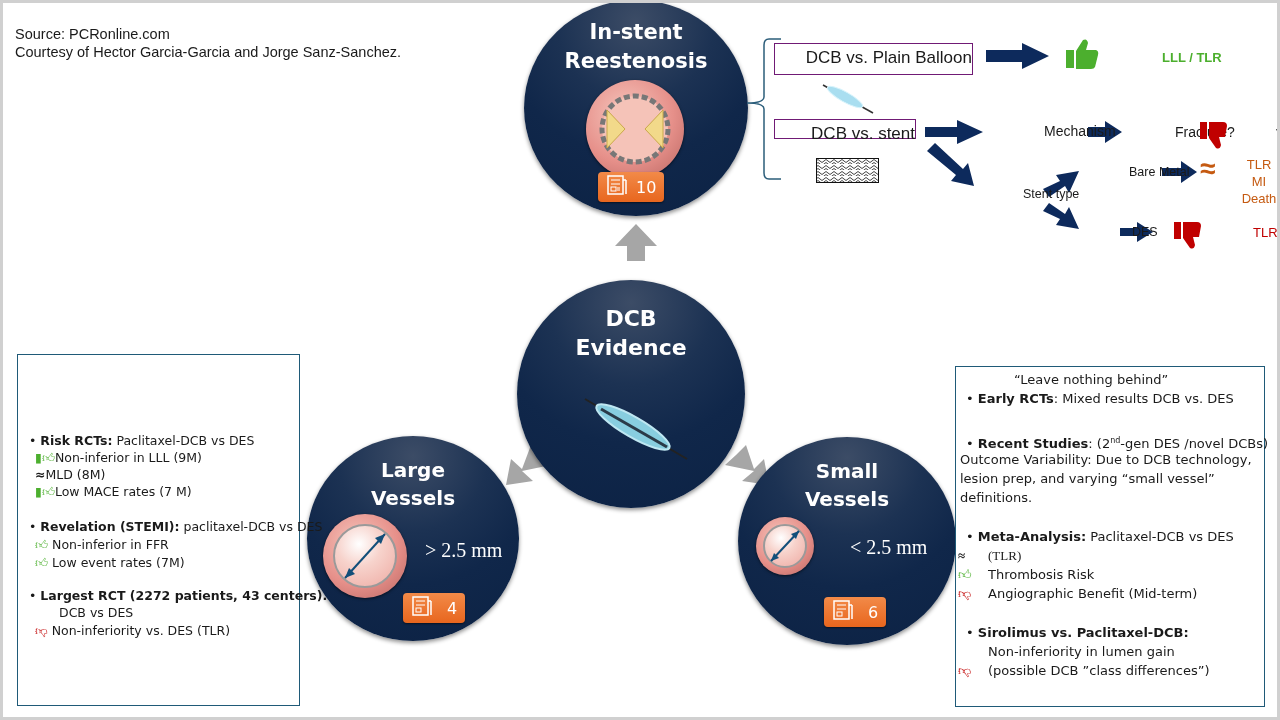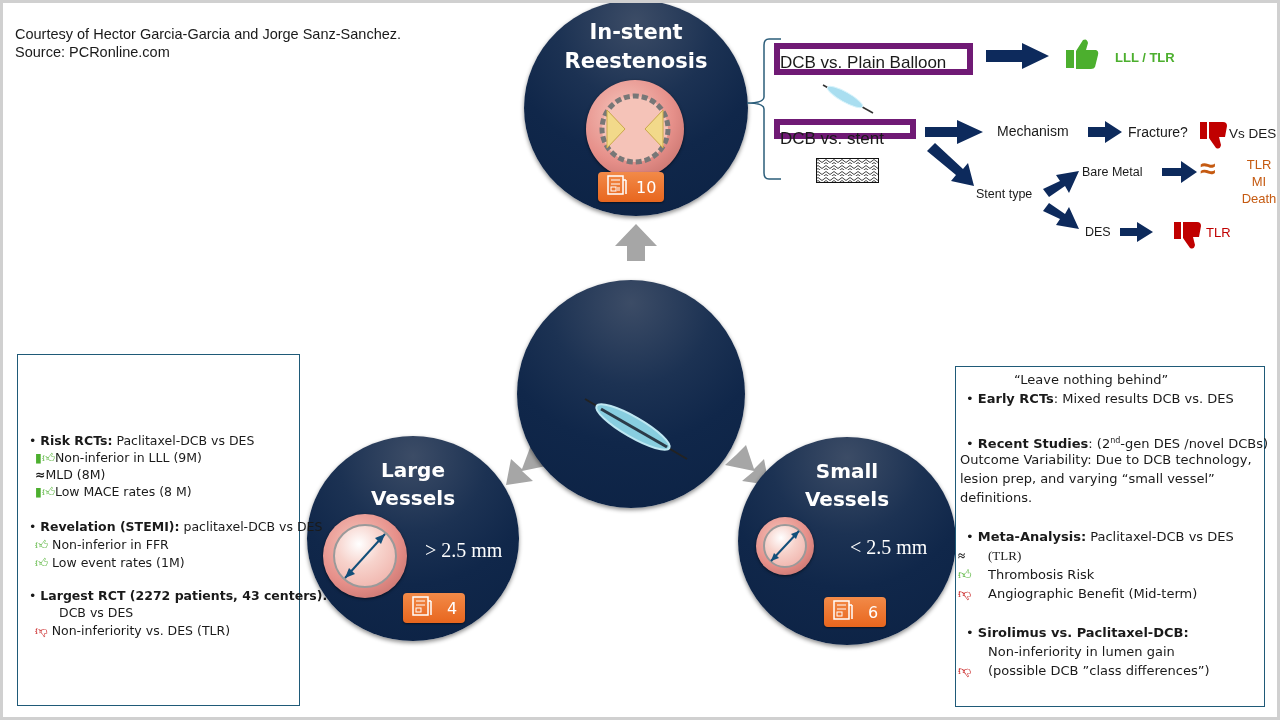--- a/index.html
+++ b/index.html
@@ -24,38 +24,38 @@
       background: radial-gradient(circle at 40% 35%, #f6c6bd 0%, #e6908a 55%, #b96560 100%);
       box-shadow: 0 1px 3px rgba(0,0,0,0.6);
     }
     .vessel-inner {
       position: absolute; border-radius: 50%;
       background: radial-gradient(circle at 40% 30%, #ffffff 0%, #f7d3cc 40%, #eeaaa2 100%);
       border: 2px solid #9a9a9a;
     }
     .measure { position: absolute; color: #ffffff; font-family: "Liberation Serif", serif; font-size: 20px; }
     .box { position: absolute; border: 1px solid #1f5a78; background: #fff; }
-    .flow-box { position: absolute; border: 6px solid #701a75; background: #fff; font-size: 17px; color: #1a1a1a; text-align: left; line-height: 28px; }
-    .flow-text { position: absolute; font-size: 14px; color: #1a1a1a; white-space: nowrap; }
+    .flow-box { position: absolute; border: 1px solid #701a75; background: #fff; font-size: 17px; color: #1a1a1a; text-align: right; line-height: 28px; }
+    .flow-text { position: absolute; font-size: 14px; color: #1a1a1a; white-space: nowrap; margin-left: 47px; }
     .txt { font-family: "DejaVu Sans", sans-serif; font-size: 12.5px; color: #1a1a1a; line-height: 17.5px; }
     .txt b { font-weight: bold; }
     .line { position: absolute; white-space: nowrap; }
     .ic-up { color: #4caf2e; }
     .ic-down { color: #c00000; }
     .approx { color: #1a1a1a; font-weight: bold; }
     svg { overflow: visible; }
   </style>
 </head>
 <body>
 
 <div id="canvas">
 
   <div class="abs credit">
+    <div>Source: PCRonline.com</div>
     <div>Courtesy of Hector Garcia-Garcia and Jorge Sanz-Sanchez.</div>
-    <div>Source: PCRonline.com</div>
   </div>
 
   <svg class="abs" style="left:0;top:0;width:1274px;height:714px;">
     <g fill="#a6a6a6">
       <polygon points="624,258 624,243 612,243 633,221 654,243 642,243 642,258"></polygon>
       <polygon points="538,452 528,442 519,466 508,456 503,482 530,478 519,468 548,462"></polygon>
       <polygon points="733,452 743,442 751,466 761,456 766,482 739,478 751,468 722,462"></polygon>
     </g>
   </svg>
 
@@ -82,20 +82,24 @@
             <rect x="5" y="12" width="5" height="4" fill="none" stroke="#fff"></rect>
             <line x1="11" y1="13" x2="14" y2="13" stroke="#fff"></line>
             <line x1="11" y1="15" x2="14" y2="15" stroke="#fff"></line>
           </svg>
       </span>
       <span>10</span>
     </div>
   </div>
 
   <div class="circle" style="left:514px;top:277px;width:228px;height:228px;">
+    <div class="circle-title" style="top:24px;font-size:22px;line-height:29px;">
+      <div>DCB</div>
+      <div>Evidence</div>
+    </div>
     <svg class="abs" style="left:60px;top:115px;width:120px;height:80px;">
       <line x1="8" y1="4" x2="110" y2="64" stroke="#222" stroke-width="2"></line>
       <ellipse cx="56" cy="32" rx="42" ry="10" transform="rotate(30 56 32)" fill="#8fd7e8" stroke="#c8f2fb" stroke-width="2" opacity="0.95"></ellipse>
       <line x1="24" y1="14" x2="90" y2="52" stroke="#2a3a48" stroke-width="3"></line>
     </svg>
   </div>
 
   <div class="circle" style="left:304px;top:433px;width:212px;height:205px;">
     <div class="circle-title" style="top:20px;font-size:20px;line-height:28px;">
       <div>Large</div>
@@ -229,25 +233,25 @@
         <rect x="1" y="1" width="7" height="17" fill="#c00000"></rect>
         <path d="M10,1 L24,1 Q28,1 28,5 L26,16 L20,16 L22,24 Q21,29 17,27 L10,17 Z" fill="#c00000"></path>
       </svg>
   </div>
   <div class="flow-text" style="left:1203px;top:222px;color:#c00000;font-size:13px;">TLR</div>
 
   <div class="box txt" style="left:14px;top:351px;width:283px;height:352px;">
     <div class="line" style="left:11px;top:77px;">• <b>Risk RCTs:</b><span> Paclitaxel-DCB vs DES</span></div>
     <div class="line" style="left:17px;top:94px;"><span class="ic-up">▮👍︎</span><span>Non-inferior  in LLL (9M)</span></div>
     <div class="line" style="left:17px;top:111px;"><span class="approx">≈</span><span>MLD (8M)</span></div>
-    <div class="line" style="left:17px;top:128px;"><span class="ic-up">▮👍︎</span><span>Low MACE rates (8 M)</span></div>
+    <div class="line" style="left:17px;top:128px;"><span class="ic-up">▮👍︎</span><span>Low MACE rates (7 M)</span></div>
 
     <div class="line" style="left:11px;top:163px;">• <b>Revelation (STEMI):</b><span> paclitaxel-DCB vs DES</span></div>
     <div class="line" style="left:17px;top:181px;"><span class="ic-up">👍︎</span><span> Non-inferior in FFR</span></div>
-    <div class="line" style="left:17px;top:199px;"><span class="ic-up">👍︎</span><span> Low event rates (1M)</span></div>
+    <div class="line" style="left:17px;top:199px;"><span class="ic-up">👍︎</span><span> Low event rates (7M)</span></div>
 
     <div class="line" style="left:11px;top:232px;">• <b>Largest RCT (2272 patients, 43 centers).</b></div>
     <div class="line" style="left:41px;top:249px;">DCB vs DES</div>
     <div class="line" style="left:17px;top:267px;"><span class="ic-down">👎︎</span><span> Non-inferiority vs. DES (TLR)</span></div>
   </div>
 
   <div class="box txt" style="left:952px;top:363px;width:310px;height:341px;font-size:13px;line-height:19.5px;">
     <div class="line" style="left:58px;top:3px;">“Leave nothing behind”</div>
     <div class="line" style="left:10px;top:22px;">• <b>Early RCTs</b><span>: Mixed results DCB vs. DES</span></div>
 

